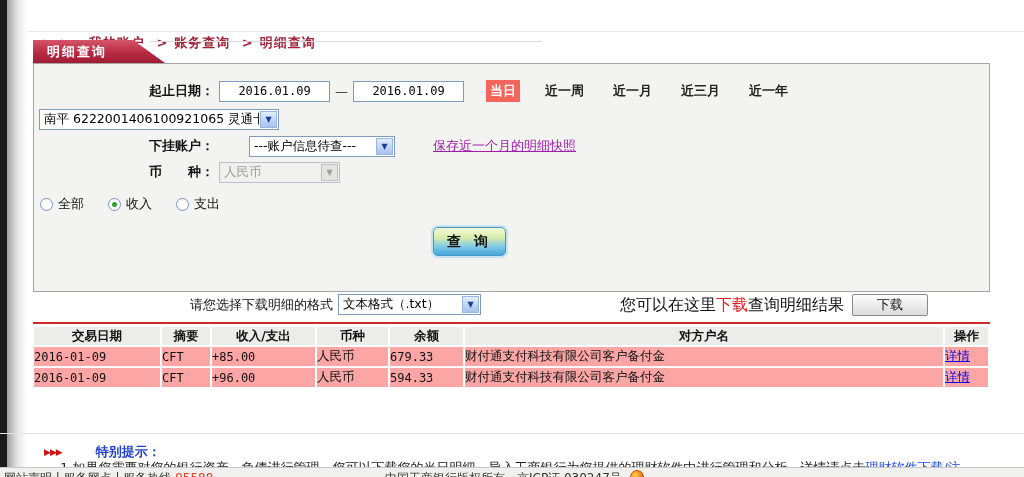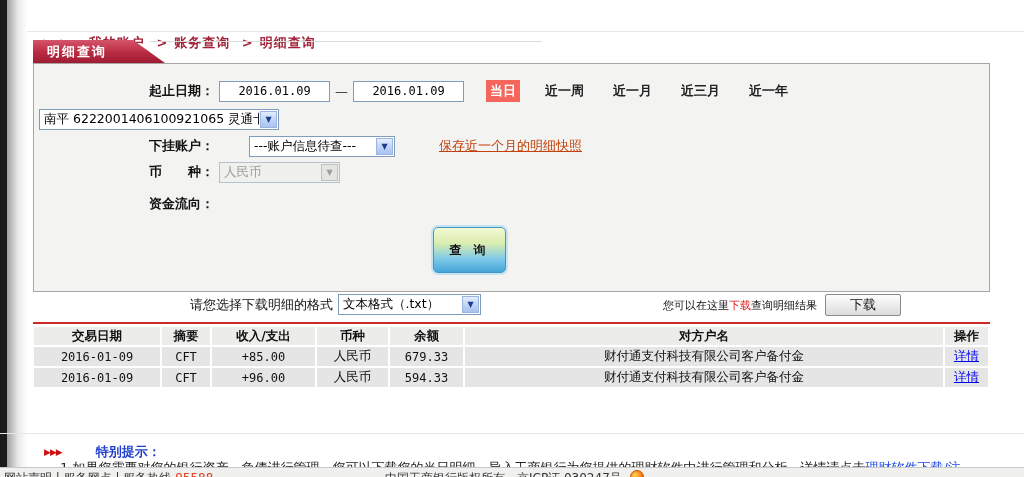--- a/index.html
+++ b/index.html
@@ -57,56 +57,56 @@
     align-items:center; margin-left:5px; cursor:pointer; }
   .sel .sval { flex:1; font-size:12.5px; color:#000; padding:0 4px; white-space:nowrap;
     overflow:hidden; }
   .sel .sarrow { width:17px; height:17px; margin:1px; background:linear-gradient(180deg,#e3eefb,#c2d6f5 50%,#a8c3ee);
     border:1px solid #9ab5e4; display:flex; align-items:center; justify-content:center;
     font-size:8px; color:#1b3e91; }
   .sel.disabled { background:#f0f0ec; border-color:#b5c1cc; }
   .sel.disabled .sval { color:#9d9d9d; }
   .sel.disabled .sarrow { background:#e4e4e0; border-color:#c2c2bd; color:#9d9d9d; }
 
-  .snap-link { font-size:13px; color:#c2410c; text-decoration:underline; margin-left:14px;
+  .snap-link { font-size:13px; color:#a21caf; text-decoration:underline; margin-left:8px;
     cursor:pointer; }
 
   .radio-group { display:flex; align-items:center; margin-left:6px; }
   .radio-opt { display:flex; align-items:center; margin-right:24px; cursor:pointer; }
   .radio { width:13px; height:13px; border:1px solid #7795c8; border-radius:50%; background:#fdfdfd;
     position:relative; margin-right:5px; flex:0 0 13px; }
   .radio.checked::after { content:''; position:absolute; left:3px; top:3px; width:5px; height:5px;
     border-radius:50%; background:#2f9e2f; }
   .radio-lbl { font-size:13px; color:#111; }
 
-  .query-btn { position:absolute; left:399px; top:163px; width:73px; height:46px;
+  .query-btn { position:absolute; left:399px; top:163px; width:73px; height:29px;
     border:1px solid #4596c8; border-radius:5px; box-shadow:0 0 0 2px #c4e4f4;
     background:linear-gradient(180deg,#f4f9d4 0%,#d9edae 35%,#7ec9e8 70%,#46a6d8 100%);
-    font-size:12px; font-weight:bold; color:#111; letter-spacing:4px; cursor:pointer;
+    font-size:14px; font-weight:bold; color:#111; letter-spacing:4px; cursor:pointer;
     font-family:inherit; }
 
   
   .dlrow { position:absolute; left:33px; top:294px; width:957px; height:24px; }
   .dl-left { position:absolute; left:157px; top:0; display:flex; align-items:center; }
   .dl-label { font-size:13px; color:#111; }
   .dl-right { position:absolute; left:587px; top:0; display:flex; align-items:center; }
-  .dl-hint { font-size:11px; color:#111; white-space:nowrap;margin-left:43px; }
+  .dl-hint { font-size:16px; color:#111; white-space:nowrap; }
   .dl-hint .red { color:#e02020; }
   .dl-btn { margin-left:8px; width:76px; height:22px; border:1px solid #8a8a8a; border-radius:2px;
     background:linear-gradient(180deg,#fefefe,#e9e9e9 60%,#dcdcdc); font-size:13px; color:#111;
     cursor:pointer; font-family:inherit; }
 
   .redline { position:absolute; left:33px; top:322px; width:957px; height:2px; background:#cc2a2a; }
 
   
   .rtable { position:absolute; left:34px; top:327px; width:955px; border-collapse:collapse;
     table-layout:fixed; }
   .rtable th { background:#ececea; font-size:12.5px; font-weight:bold; color:#111;
     height:19px; border-right:2px solid #fff; border-bottom:2px solid #fff; text-align:center; }
-  .rtable td { background:#e5e5e5; font-size:12.5px; color:#111; height:21px; text-align:center;
+  .rtable td { background:#fca5a5; font-size:12.5px; color:#111; height:21px; text-align:left;
     border-right:2px solid #fff; border-bottom:2px solid #fff; white-space:nowrap; overflow:hidden; }
   .rtable .mono { font-family:"DejaVu Sans Mono",monospace; font-size:12px; }
   .amount { color:#e60000; }
   .detail-link { color:#0000ee; text-decoration:underline; cursor:pointer; font-size:12.5px; }
 
   .mid-line { position:absolute; left:0; top:433px; width:1024px; height:1px; background:#e6e6e6; }
 
   
   .notice-title-row { position:absolute; left:44px; top:443px; display:flex; align-items:center; }
   .notice-arrows { color:#cc1111; font-size:9px; letter-spacing:-1px; margin-right:14px; }
@@ -177,21 +177,34 @@
 
     <div class="frow r4">
       <span class="flabel">币　　种：</span>
       <span class="sel disabled" style="width:121px">
         <span class="sval">人民币</span>
         <span class="sarrow">▼</span>
       </span>
     </div>
 
     <div class="frow r5">
-      <span class="flabel">资金流向：</span>
+      <span class="radio-group">
+        <span class="radio-opt">
+          <span class="radio"></span>
+          <span class="radio-lbl">全部</span>
+        </span>
+        <span class="radio-opt">
+          <span class="radio checked"></span>
+          <span class="radio-lbl">收入</span>
+        </span>
+        <span class="radio-opt">
+          <span class="radio"></span>
+          <span class="radio-lbl">支出</span>
+        </span>
+      </span>
     </div>
 
     <button class="query-btn">查 询</button>
   </div>
 
   <div class="dlrow">
     <span class="dl-left">
       <span class="dl-label">请您选择下载明细的格式</span>
       <span class="sel" style="width:143px">
         <span class="sval">文本格式（.txt）</span>

